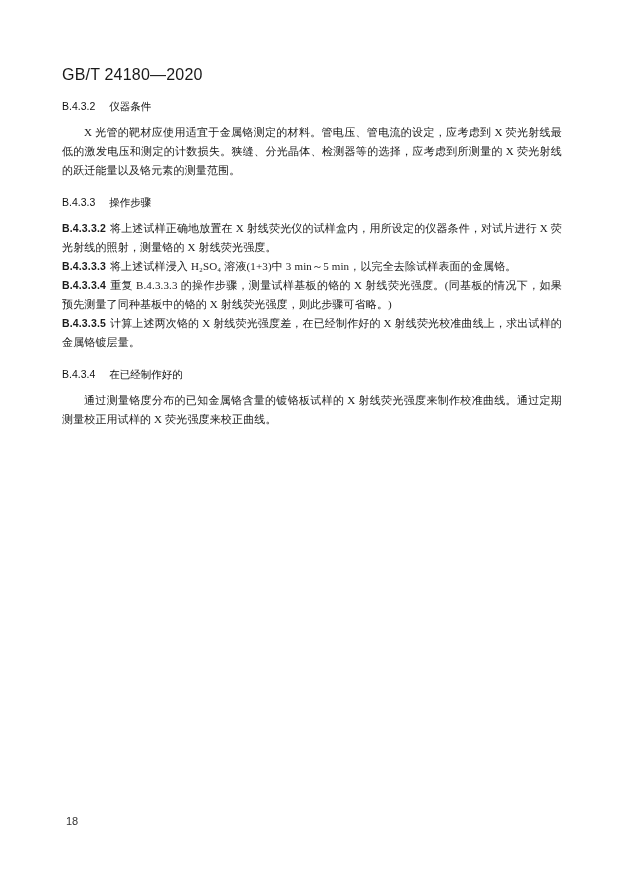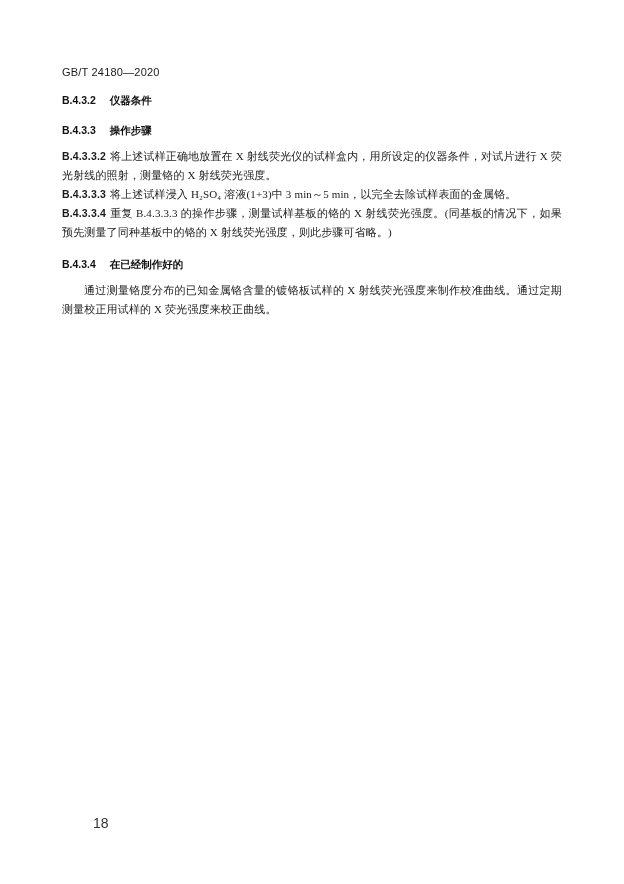--- a/index.html
+++ b/index.html
@@ -18,28 +18,28 @@
     overflow: hidden;
   }
   .content {
     position: absolute;
     left: 62px;
     top: 66px;
     width: 500px;
   }
   .header-ref {
     font-family: "Liberation Sans", sans-serif;
-    font-size: 11px;
+    font-size: 16px;
     color: #1a1a1a;
     letter-spacing: 0.2px;
   }
   .sec-head {
     font-family: "Liberation Sans", sans-serif;
     font-size: 10.5px;
-    font-weight: bold;
+    font-weight: normal;
     color: #111111;
     margin-top: 16px;
     margin-bottom: 9px;
   }
   .sec-head .num {
     display: inline-block;
     margin-right: 14px;
   }
   .para {
     font-size: 11px;
@@ -67,52 +67,55 @@
     margin-right: 4px;
   }
   .block-group {
     margin-bottom: 2px;
   }
   .page-num {
     position: absolute;
     left: 66px;
     top: 815px;
     font-family: "Liberation Sans", sans-serif;
-    font-size: 14px;
+    font-size: 11px;
     color: #333333;
-    margin-left: 27px;
   }
 </style>
 </head>
 <body>
 
 <div class="page">
 
   <div class="content">
 
     <div class="header-ref">GB/T 24180—2020</div>
 
     <div class="sec-head">
       <span class="num">B.4.3.2</span><span>仪器条件</span>
     </div>
+    <p class="para indent">X 光管的靶材应使用适宜于金属铬测定的材料。管电压、管电流的设定，应考虑到 X 荧光射线最低的激发电压和测定的计数损失。狭缝、分光晶体、检测器等的选择，应考虑到所测量的 X 荧光射线的跃迁能量以及铬元素的测量范围。</p>
 
     <div class="sec-head">
       <span class="num">B.4.3.3</span><span>操作步骤</span>
     </div>
 
     <div class="block-group">
       <p class="num-para">
         <span class="lbl">B.4.3.3.2</span><span>将上述试样正确地放置在 X 射线荧光仪的试样盒内，用所设定的仪器条件，对试片进行 X 荧光射线的照射，测量铬的 X 射线荧光强度。</span>
       </p>
       <p class="num-para">
         <span class="lbl">B.4.3.3.3</span><span>将上述试样浸入 H₂SO₄ 溶液(1+3)中 3 min～5 min，以完全去除试样表面的金属铬。</span>
       </p>
       <p class="num-para">
         <span class="lbl">B.4.3.3.4</span><span>重复 B.4.3.3.3 的操作步骤，测量试样基板的铬的 X 射线荧光强度。(同基板的情况下，如果预先测量了同种基板中的铬的 X 射线荧光强度，则此步骤可省略。)</span>
       </p>
+      <p class="num-para">
+        <span class="lbl">B.4.3.3.5</span><span>计算上述两次铬的 X 射线荧光强度差，在已经制作好的 X 射线荧光校准曲线上，求出试样的金属铬镀层量。</span>
+      </p>
     </div>
 
     <div class="sec-head">
       <span class="num">B.4.3.4</span><span>在已经制作好的</span>
     </div>
     <p class="para indent">通过测量铬度分布的已知金属铬含量的镀铬板试样的 X 射线荧光强度来制作校准曲线。通过定期测量校正用试样的 X 荧光强度来校正曲线。</p>
 
   </div>
 
   <div class="page-num">18</div>

